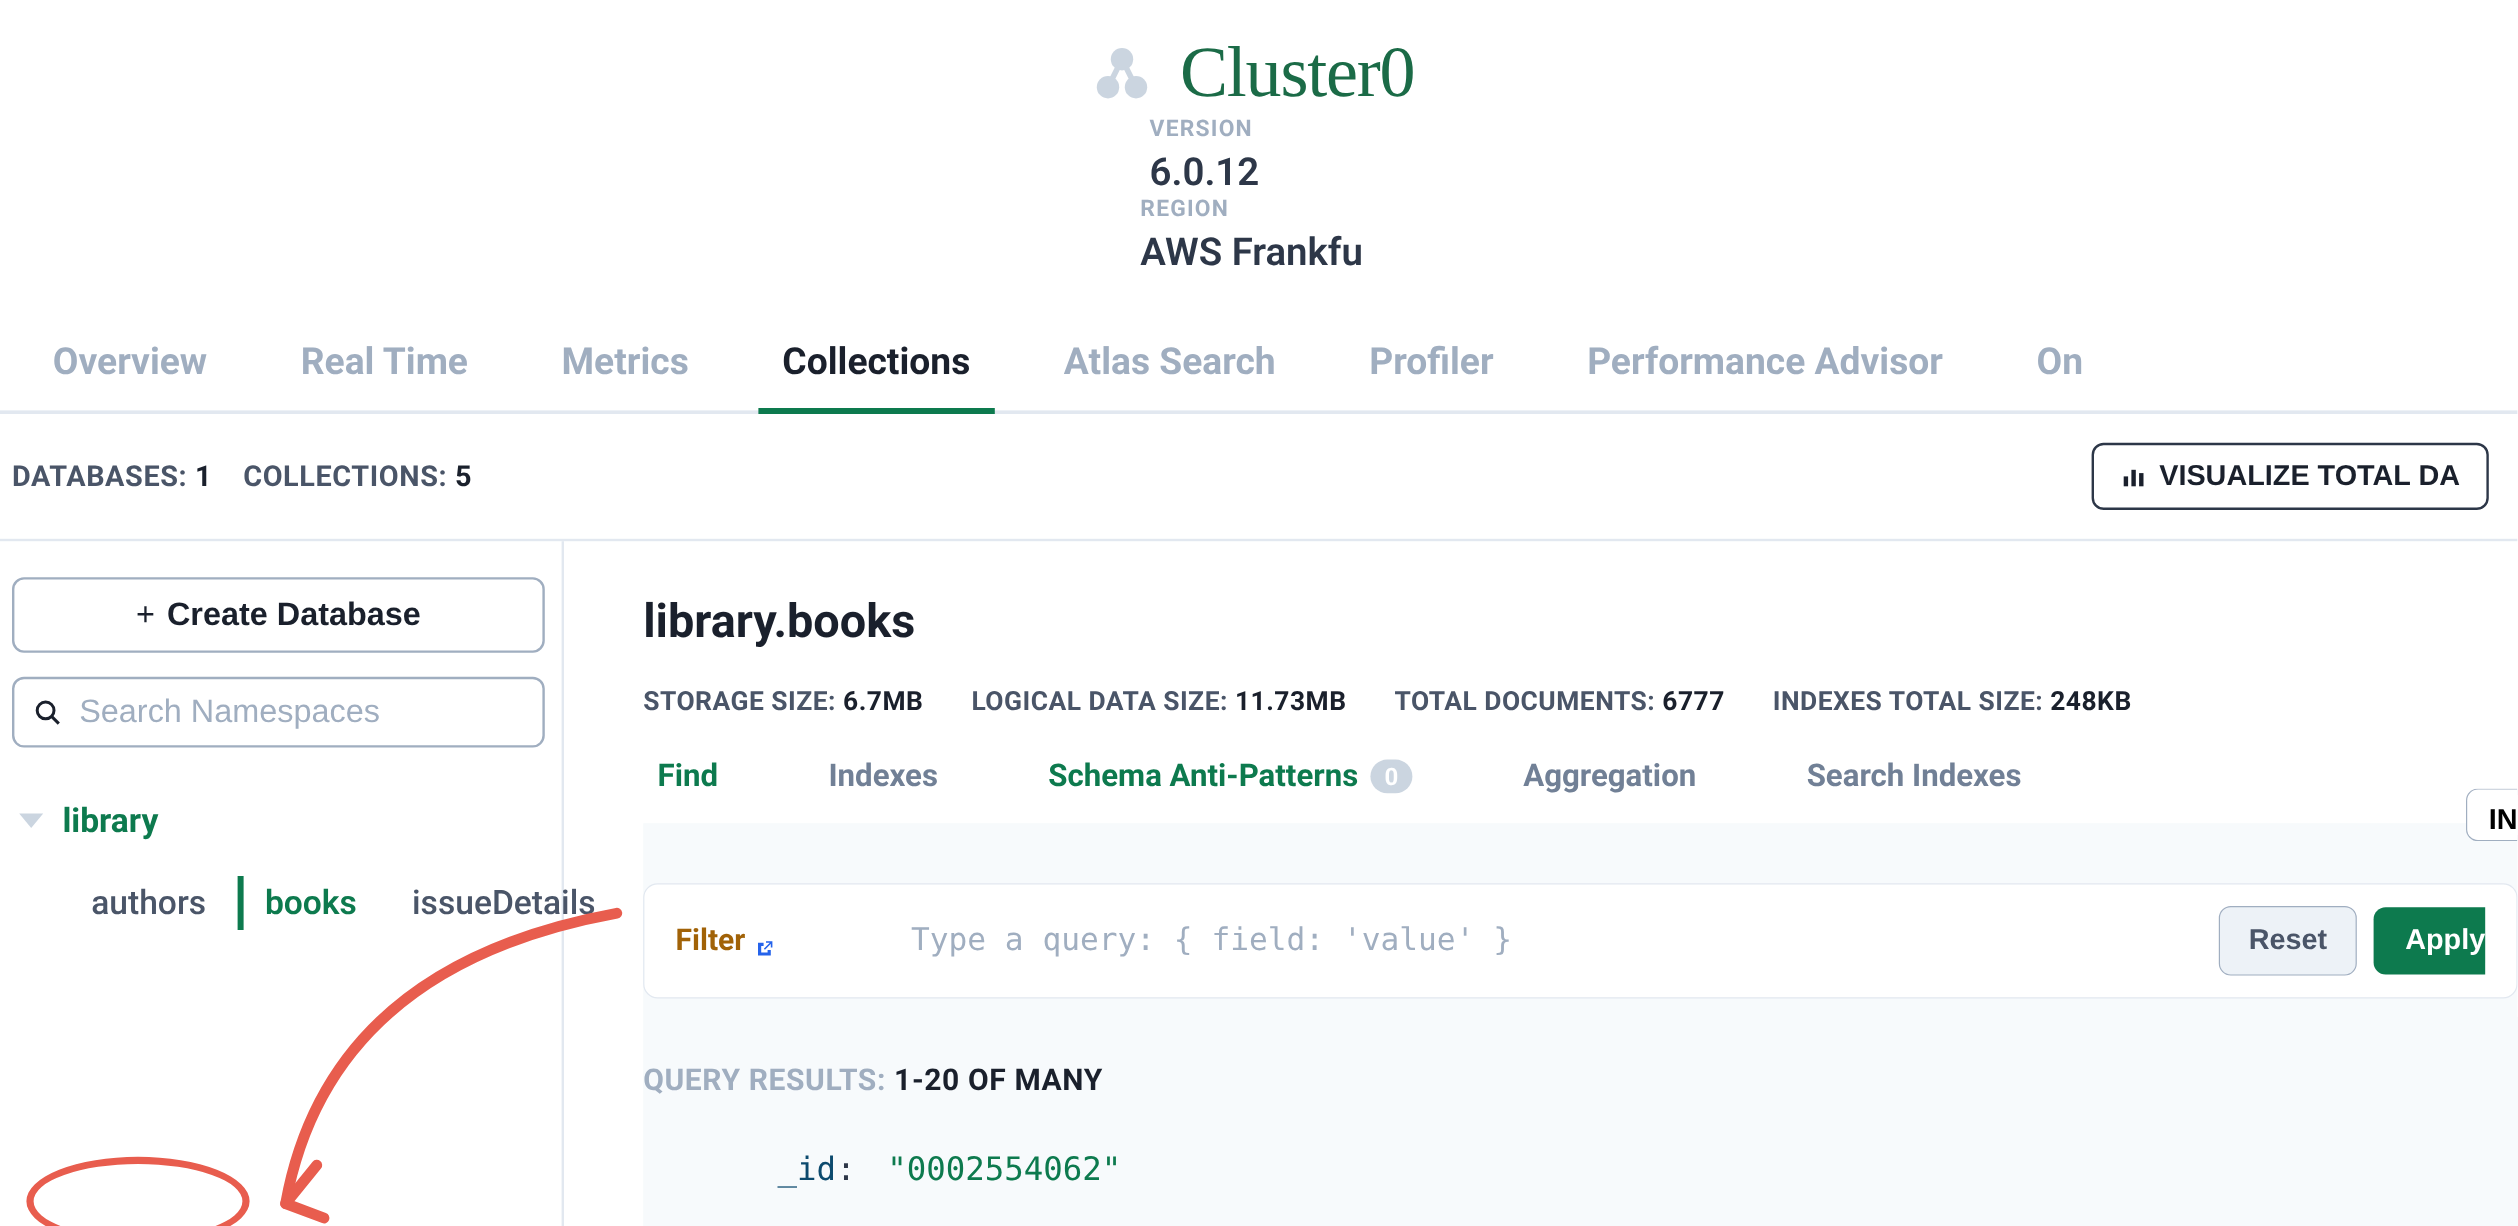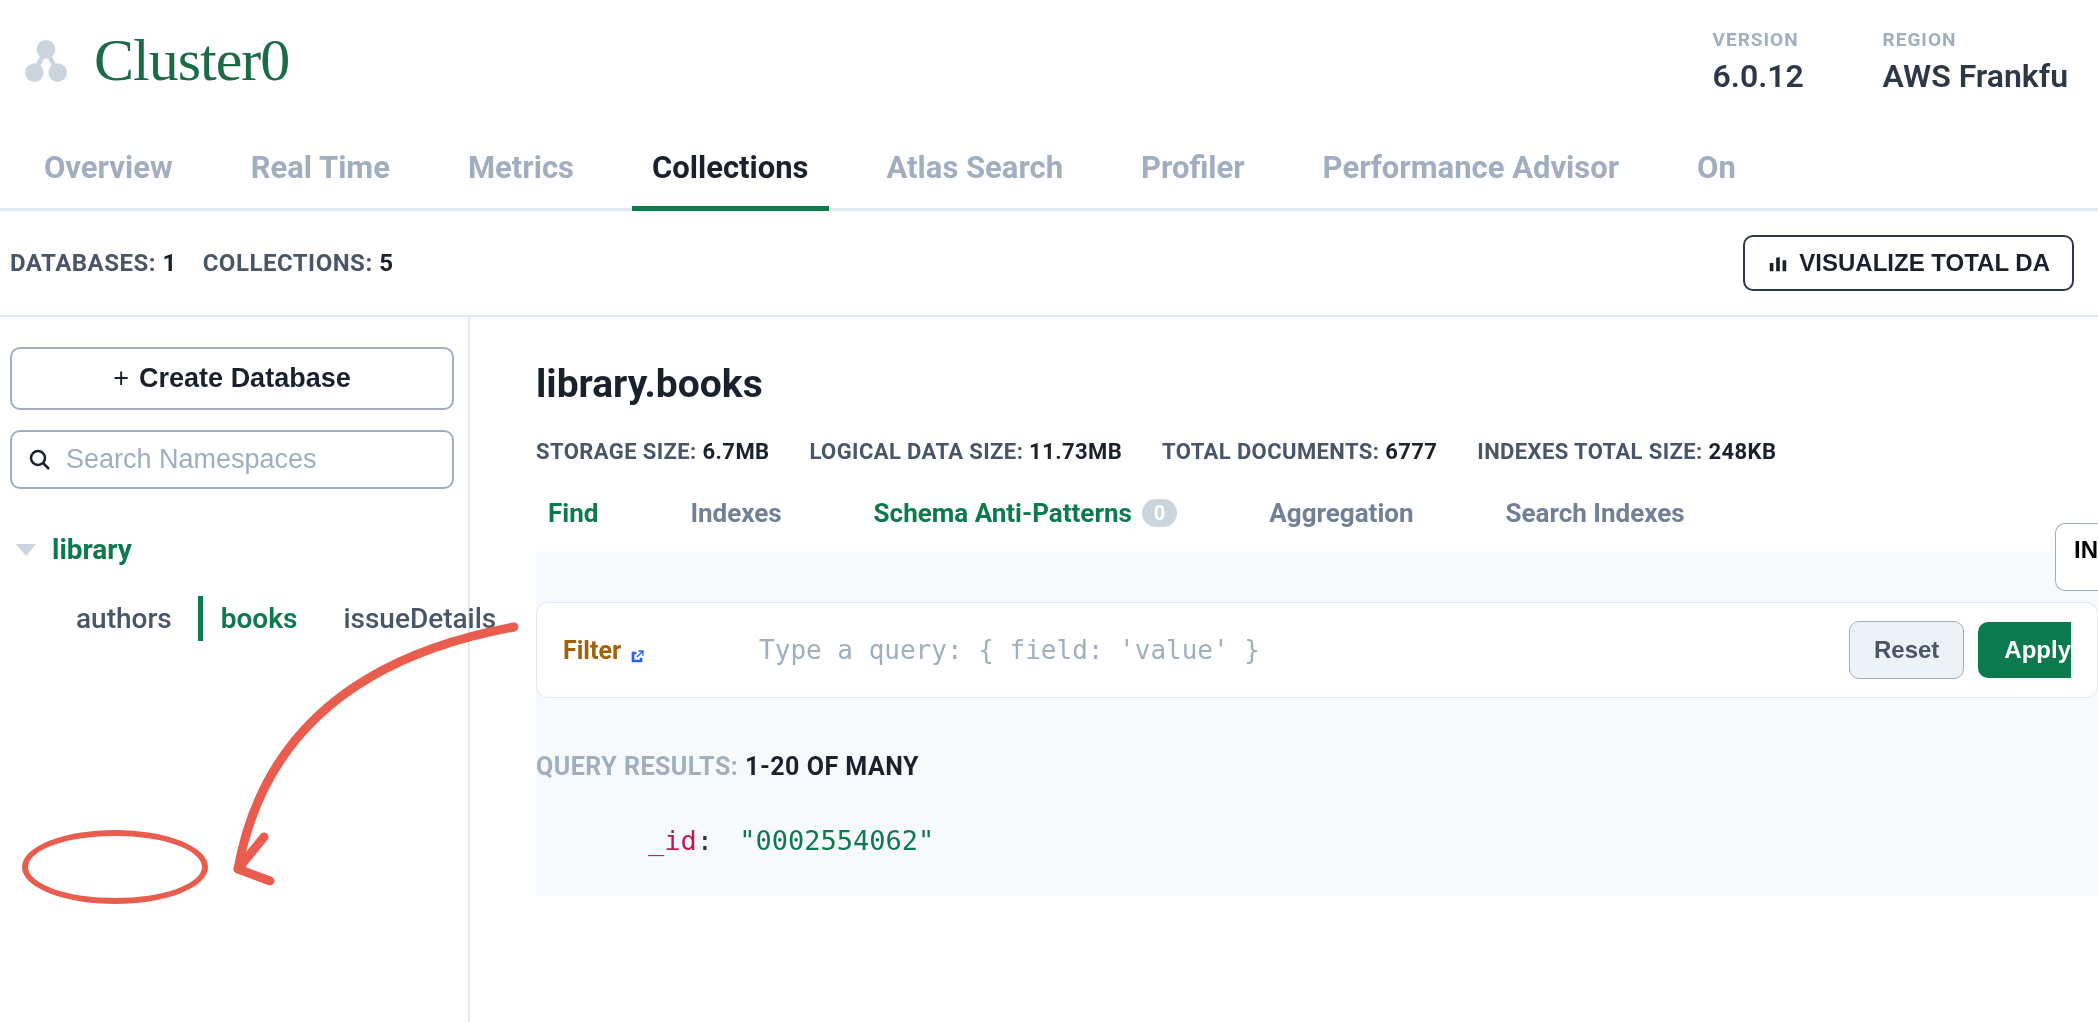--- a/index.html
+++ b/index.html
@@ -1,20 +1,20 @@
 <!DOCTYPE html>
 <html><head>
   <meta charset="utf-8">
   <style>
     * { margin:0; padding:0; box-sizing:border-box; }
     body { font-family:-apple-system,BlinkMacSystemFont,"Segoe UI",Roboto,Helvetica,Arial,sans-serif; color:#1a202c; background:#fff; overflow:hidden; width:2098px; height:1022px; }
     .root { width:2098px; height:1022px; position:relative; }
 
     
-    .hdr { display:flex; align-items:flex-end; padding:26px 30px 0 18px; }
+    .hdr { display:flex; align-items:center; padding:26px 30px 0 18px;flex-direction:column; }
     .cluster-wrap { display:flex; align-items:center; gap:20px; }
     .cluster-icon svg { width:56px; height:56px; display:block; }
     .cluster-title { font-family:Georgia,"Times New Roman",serif; font-size:60px; color:#1b6b47; font-weight:400; letter-spacing:-1px; }
     .spacer { flex:1; }
     .meta-col { display:flex; flex-direction:column; min-width:170px; }
     .meta-label { font-size:19px; font-weight:700; color:#a0aec0; letter-spacing:1px; margin-bottom:6px; }
     .meta-value { font-size:32px; font-weight:600; color:#2d3748; }
 
     
     .tabs { display:flex; gap:78px; padding:54px 0 0 44px; border-bottom:3px solid #e2e8f0;text-align:center; }
@@ -58,35 +58,35 @@
     .coll-stats { display:flex; gap:40px; margin-top:32px; font-size:22px; font-weight:700; color:#4a5568; letter-spacing:0.4px; }
     .coll-stats .v { color:#1a202c; }
 
     .subtabs { display:flex; gap:92px; margin-top:34px; padding-left:12px; }
     .subtab { font-size:26px; font-weight:700; color:#718096; cursor:pointer; display:flex; align-items:center; gap:10px; }
     .subtab.active { color:#0d7a4e; }
     .subtab .badge { background:#cbd5e0; color:#fff; border-radius:14px; font-size:20px; padding:2px 12px; font-weight:700; }
     .subtab.sap { color:#0d7a4e; }
 
     .query-area { margin-top:24px; background:#f7fafc; padding:50px 0 40px 0; }
-    .insert-btn { position:absolute; right:0; top:206px; border:1.5px solid #a0aec0; border-radius:10px 0 0 10px; border-right:none; background:#fff; font-size:24px; font-weight:700; padding:12px 0 26px 18px; cursor:pointer; }
+    .insert-btn { position:absolute; right:0; top:206px; border:1.5px solid #a0aec0; border-radius:10px 0 0 10px; border-right:none; background:#fff; font-size:24px; font-weight:700; padding:12px 0 2px 18px; cursor:pointer; }
 
     .filter-bar { margin:0 0 0 0; background:#fff; border:1px solid #e2e8f0; border-radius:12px; display:flex; align-items:center; padding:18px 26px; gap:14px; margin-left:0; margin-right:0; }
     .filter-label { font-size:25px; font-weight:700; color:#a16207; display:flex; align-items:flex-end; gap:8px; }
     .filter-label svg { width:16px; height:16px; }
     .filter-input { border:none; outline:none; font-family:"Menlo","Consolas",monospace; font-size:26px; color:#718096; flex:1; text-align:left; padding-left:100px; background:transparent; }
     .filter-input::placeholder { color:#a0aec0; }
     .reset-btn { border:1.5px solid #a0aec0; background:#edf2f7; color:#4a5568; font-size:24px; font-weight:600; border-radius:10px; padding:14px 24px; cursor:pointer; }
     .apply-btn { border:none; background:#0d7a4e; color:#fff; font-size:24px; font-weight:600; border-radius:10px 0 0 10px; padding:14px 0 14px 26px; cursor:pointer; }
 
     .qres { margin-top:54px; font-size:25px; font-weight:700; color:#a0aec0; letter-spacing:0.5px; }
     .qres .range { color:#1a202c; }
 
     .doc { margin-top:44px; font-family:"Menlo","Consolas",monospace; font-size:27px; margin-left:112px; }
-    .doc .key { color:#be185d; }
+    .doc .key { color:#0c4a6e; }
     .doc .colon { color:#2d3748; }
     .doc .str { color:#0d7a4e; margin-left:10px; }
   </style>
 </head>
 <body>
 
 <div class="root">
 
   <div class="hdr">
     <div class="cluster-wrap">

